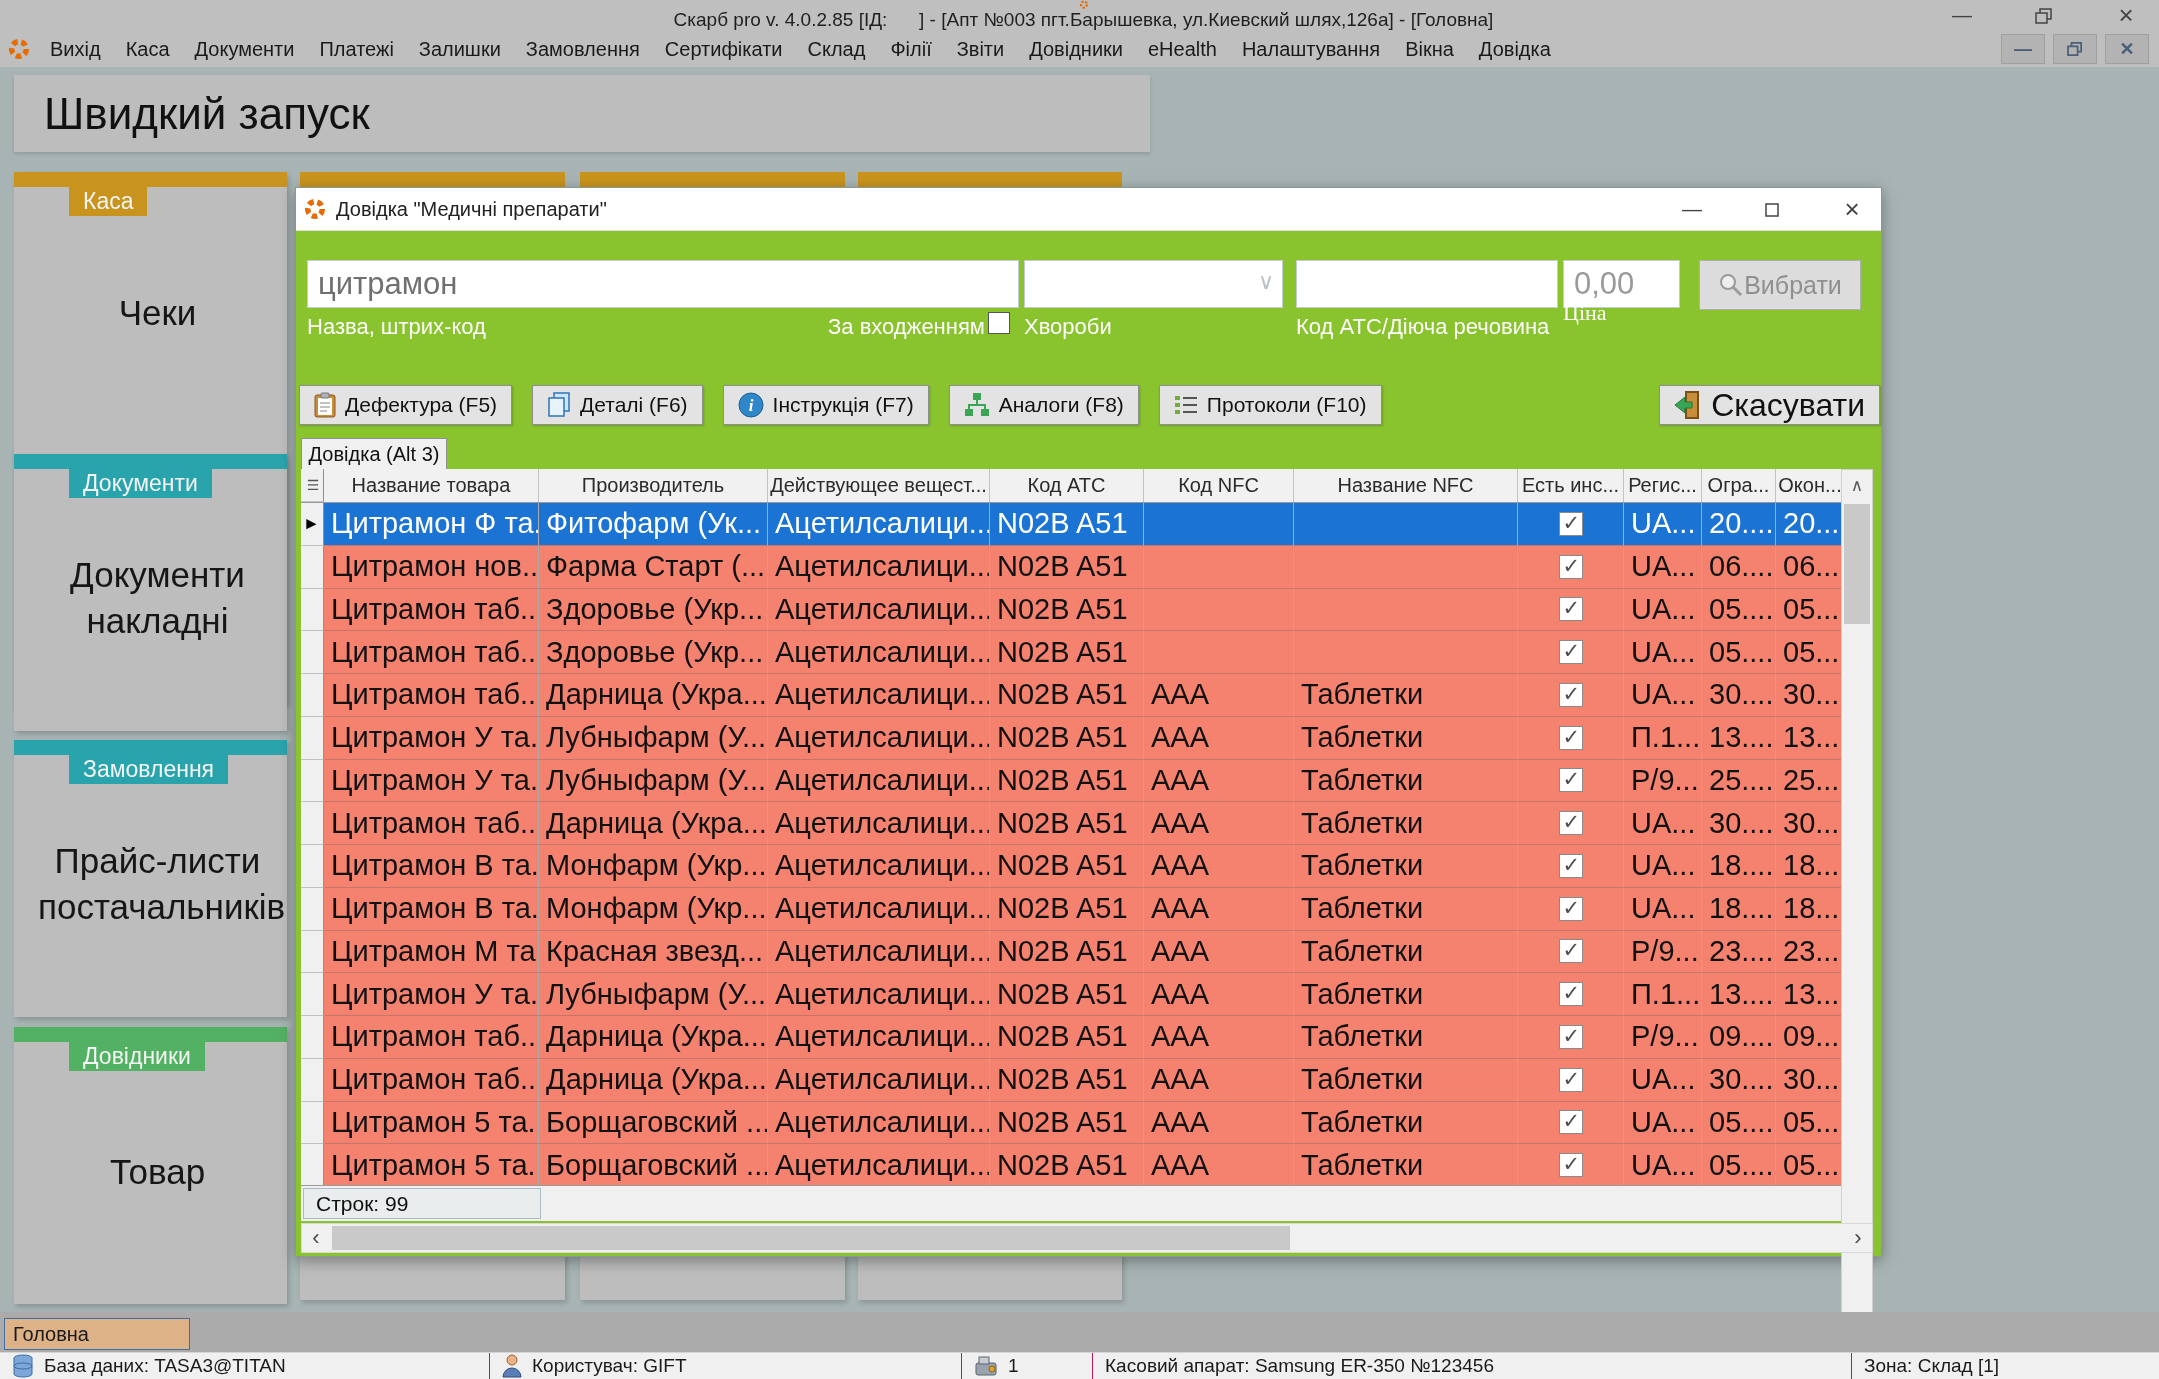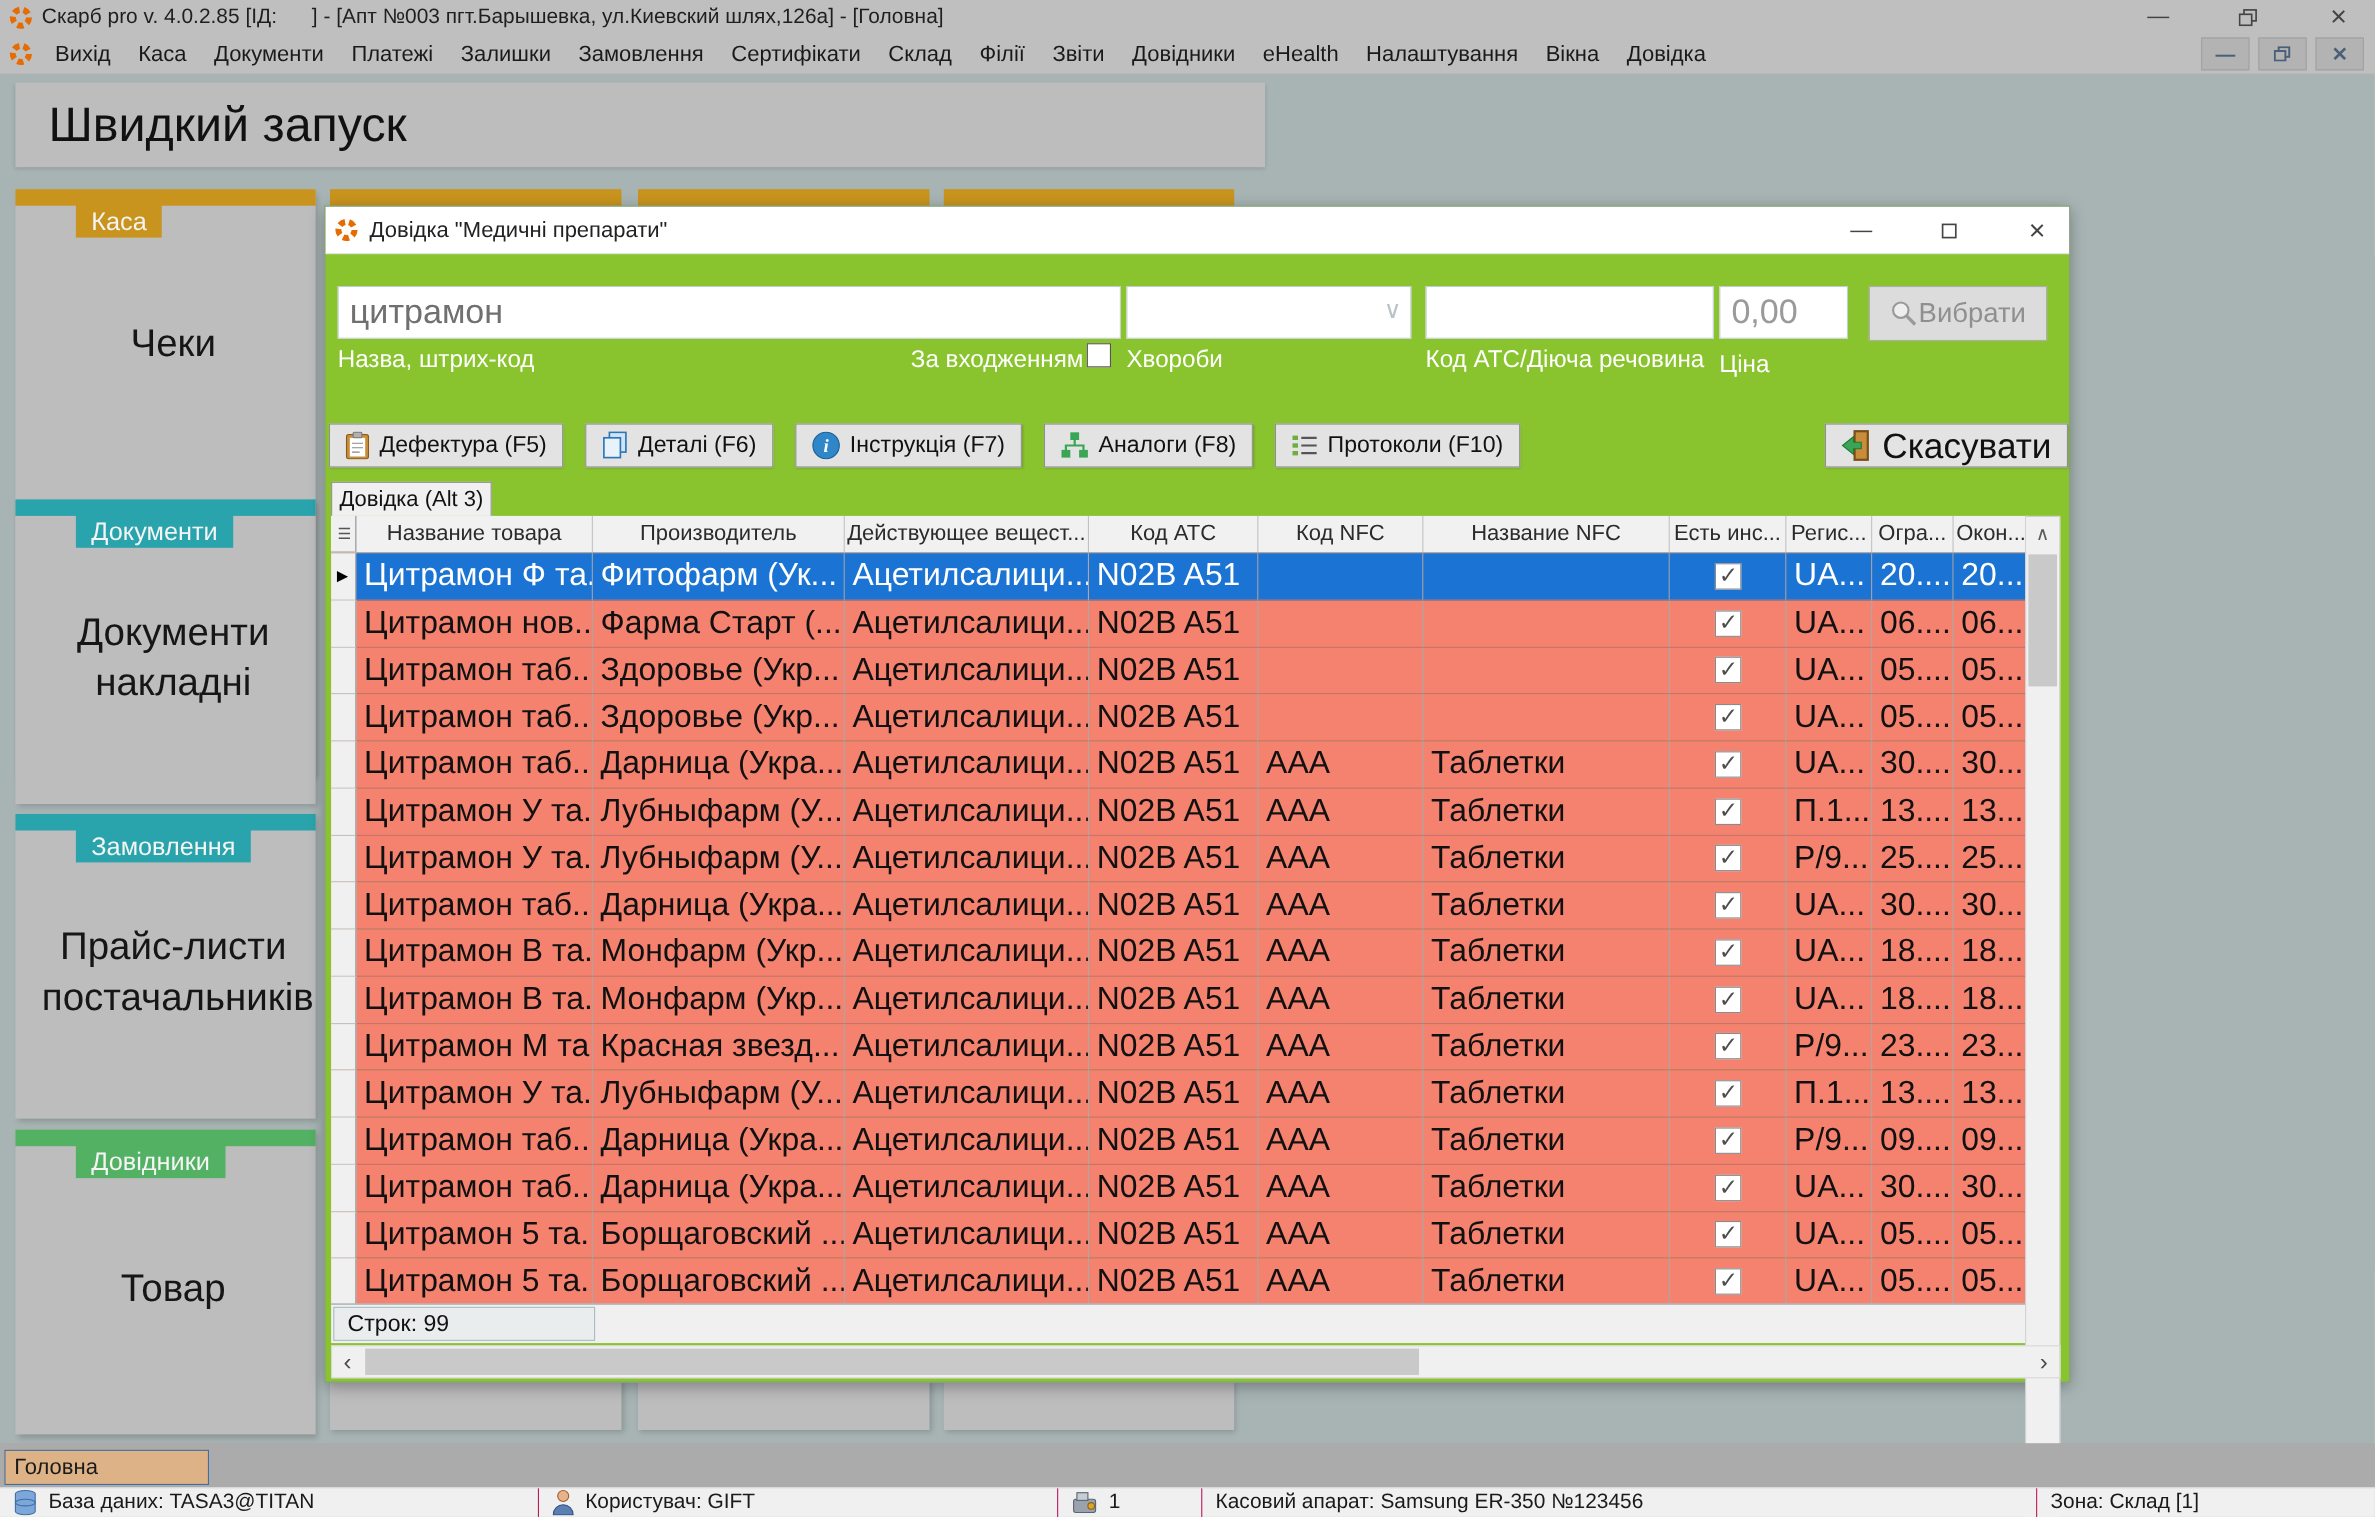--- a/index.html
+++ b/index.html
@@ -1,20 +1,20 @@
 <!DOCTYPE html>
 <html><head>
 <meta charset="utf-8">
 <style>
   * { margin:0; padding:0; box-sizing:border-box; }
   body { font-family:"Liberation Sans", sans-serif; }
   #screen { position:relative; width:2159px; height:1379px; background:#a8b4b4; overflow:hidden; }
 
   
-  .titlebar { position:absolute; left:0; top:0; width:2159px; height:31px; background:#bfbfbf; display:flex; align-items:center; }
+  .titlebar { position:absolute; left:0; top:0; width:2159px; height:31px; background:#bfbfbf; display:flex; align-items:center;flex-direction:column; }
   .titlebar .apptitle { font-size:19px; color:#1f1f1f; margin-left:8px; white-space:pre; }
   .winctrls { position:absolute; right:18px; top:0; height:31px; display:flex; align-items:center; gap:52px; }
   .wc { width:30px; height:26px; display:flex; align-items:center; justify-content:center; color:#444; font-size:20px; cursor:default; }
   .appicon { width:22px; height:22px; margin-left:8px; }
 
   .menubar { position:absolute; left:0; top:31px; width:2159px; height:36px; background:#bfbfbf; display:flex; align-items:center; }
   .menubar .items { display:flex; gap:25px; margin-left:20px; align-items:center; }
   .menu-item { font-size:20px; color:#1a1a1a; white-space:nowrap; }
   .mdictrls { position:absolute; right:10px; top:34px; display:flex; gap:8px; }
   .mdib { width:44px; height:30px; background:#b3b3b3; border:1px solid #a0a0a0; display:flex; align-items:center; justify-content:center; color:#4a6078; font-size:18px; font-weight:bold; }
@@ -202,21 +202,21 @@
           <line x1="15" y1="15" x2="23" y2="23" stroke="#9a9a9a" stroke-width="3"></line>
         </svg>
       <span>Вибрати</span>
     </div>
 
     <span class="slabel" style="left:11px; top:126px;">Назва, штрих-код</span>
     <span class="slabel" style="left:532px; top:126px;">За входженням</span>
     <span class="cbx" style="left:692px; top:124px;"></span>
     <span class="slabel" style="left:728px; top:126px;">Хвороби</span>
     <span class="slabel" style="left:1000px; top:126px;">Код АТС/Діюча речовина</span>
-    <span class="slabel" style="left:1267px; top:130px;">Ціна</span>
+    <span class="slabel" style="left:1267px; top:112px;font-family:Liberation Serif, serif;">Ціна</span>
 
     <div class="tb-row">
       <div class="tbtn">
         <svg width="22" height="26" viewBox="0 0 22 26">
             <rect x="1" y="3" width="20" height="22" rx="2" fill="#c98c3a" stroke="#8a5a1a"></rect>
             <rect x="4" y="6" width="14" height="17" fill="#fff"></rect>
             <rect x="7" y="1" width="8" height="5" rx="1" fill="#b0b0b0" stroke="#777"></rect>
             <line x1="6" y1="11" x2="16" y2="11" stroke="#888"></line>
             <line x1="6" y1="15" x2="16" y2="15" stroke="#888"></line>
             <line x1="6" y1="19" x2="13" y2="19" stroke="#888"></line>

